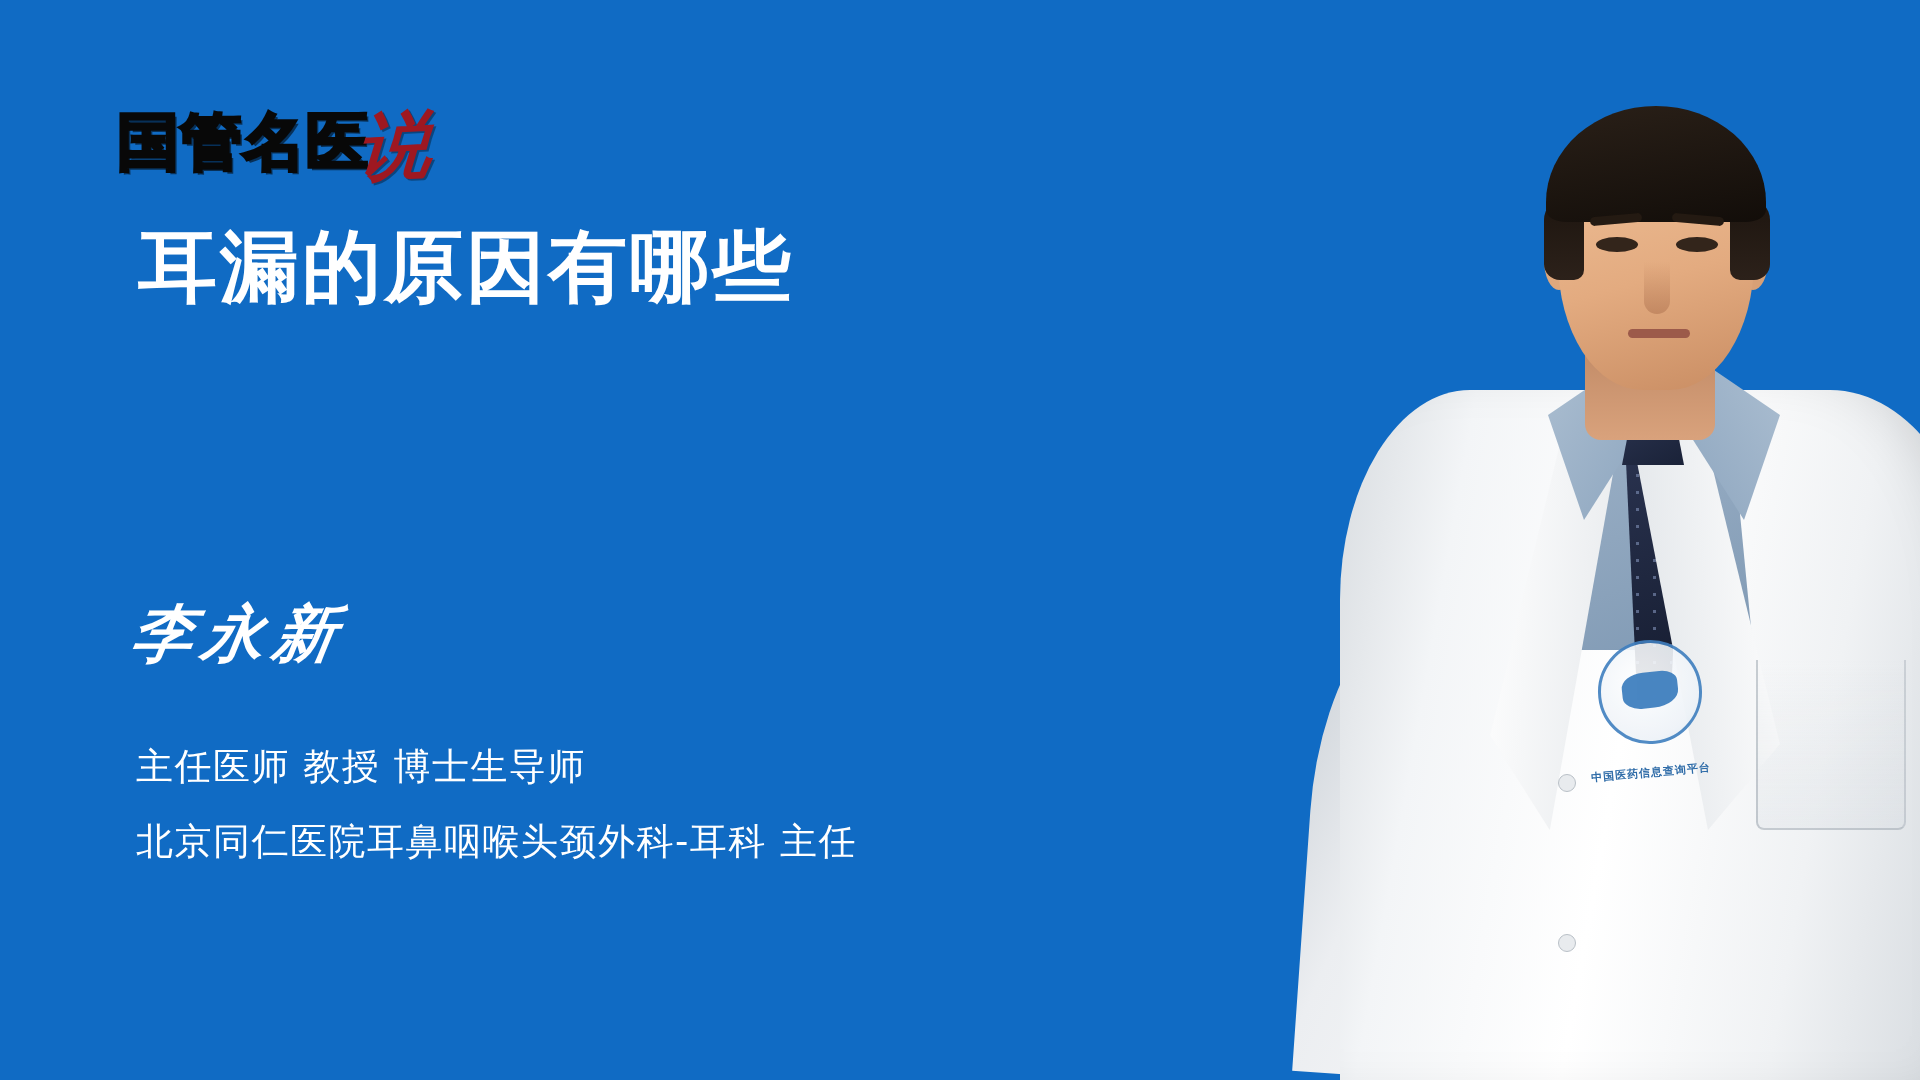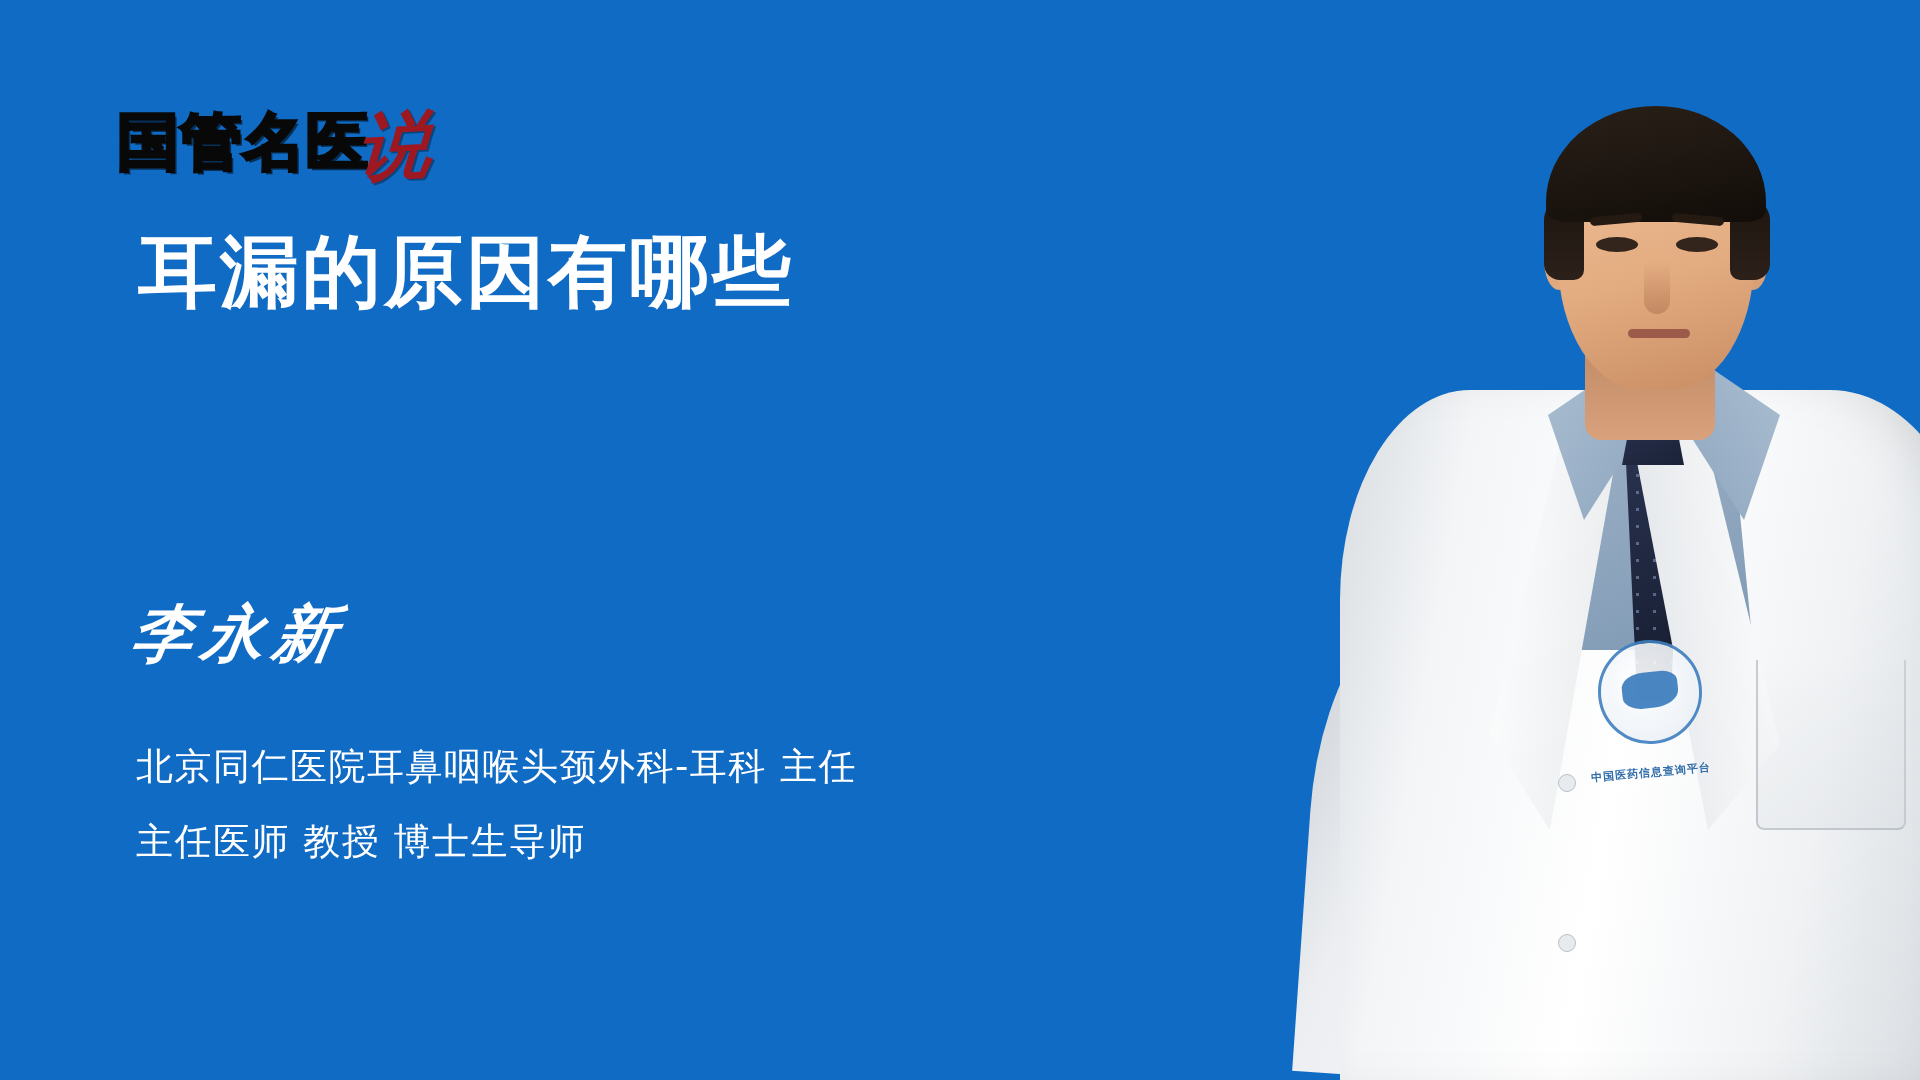--- a/index.html
+++ b/index.html
@@ -37,21 +37,21 @@
     text-shadow:2px 2px 0 rgba(0,0,0,0.35);
     transform:skewX(-6deg) rotate(-3deg);
     white-space:nowrap;
   }
 
   
   #title {
     position:absolute; left:138px; top:232px;
     font-size:79px; font-weight:700; color:#FFFFFF;
     letter-spacing:3px; line-height:1.05; white-space:nowrap;
-    font-family:Liberation Serif, serif;
+    font-family:Liberation Mono, monospace;
     text-align:right;
   }
 
   
   #doctor-name {
     position:absolute; left:132px; top:592px;
     font-family:"DejaVu Serif","Liberation Serif",serif;
     font-size:62px; font-weight:700; color:#FFFFFF;
     font-style:italic; letter-spacing:9px;
     transform:skewX(-9deg);
@@ -223,22 +223,22 @@
   <div id="logo">
     <span class="logo-main">国管名医</span>
     <span class="logo-accent">说</span>
   </div>
 
   <h1 id="title">耳漏的原因有哪些</h1>
 
   <div id="doctor-name">李永新</div>
 
   <div id="credentials">
+    <div class="cred-line">主任医师  教授  博士生导师</div>
     <div class="cred-line">北京同仁医院耳鼻咽喉头颈外科-耳科  主任</div>
-    <div class="cred-line">主任医师  教授  博士生导师</div>
   </div>
 
   <div id="portrait">
     <div class="p-layer coat-shoulder-l"></div>
     <div class="p-layer coat-shoulder-r"></div>
     <div class="p-layer coat"></div>
     <div class="p-layer shirt"></div>
     <div class="p-layer tie-body"></div>
     <div class="p-layer tie-dots"></div>
     <div class="p-layer lapel-l"></div>

